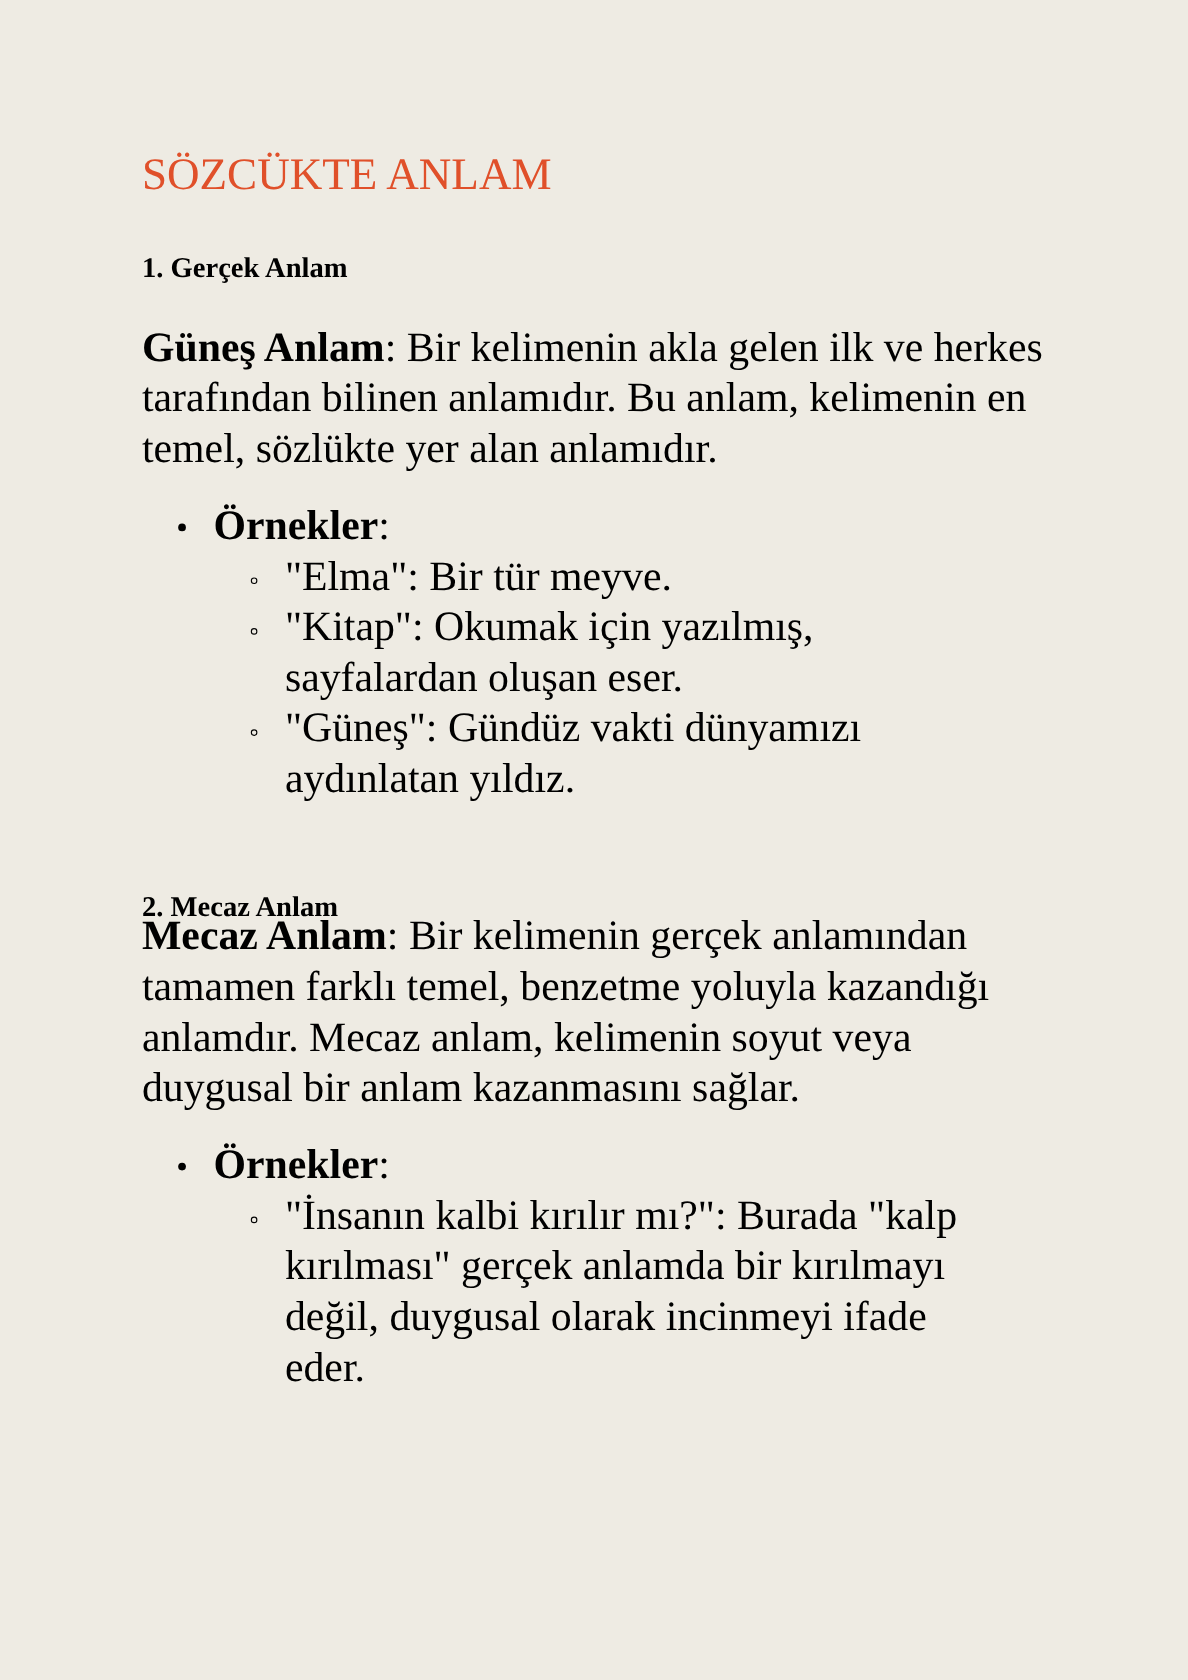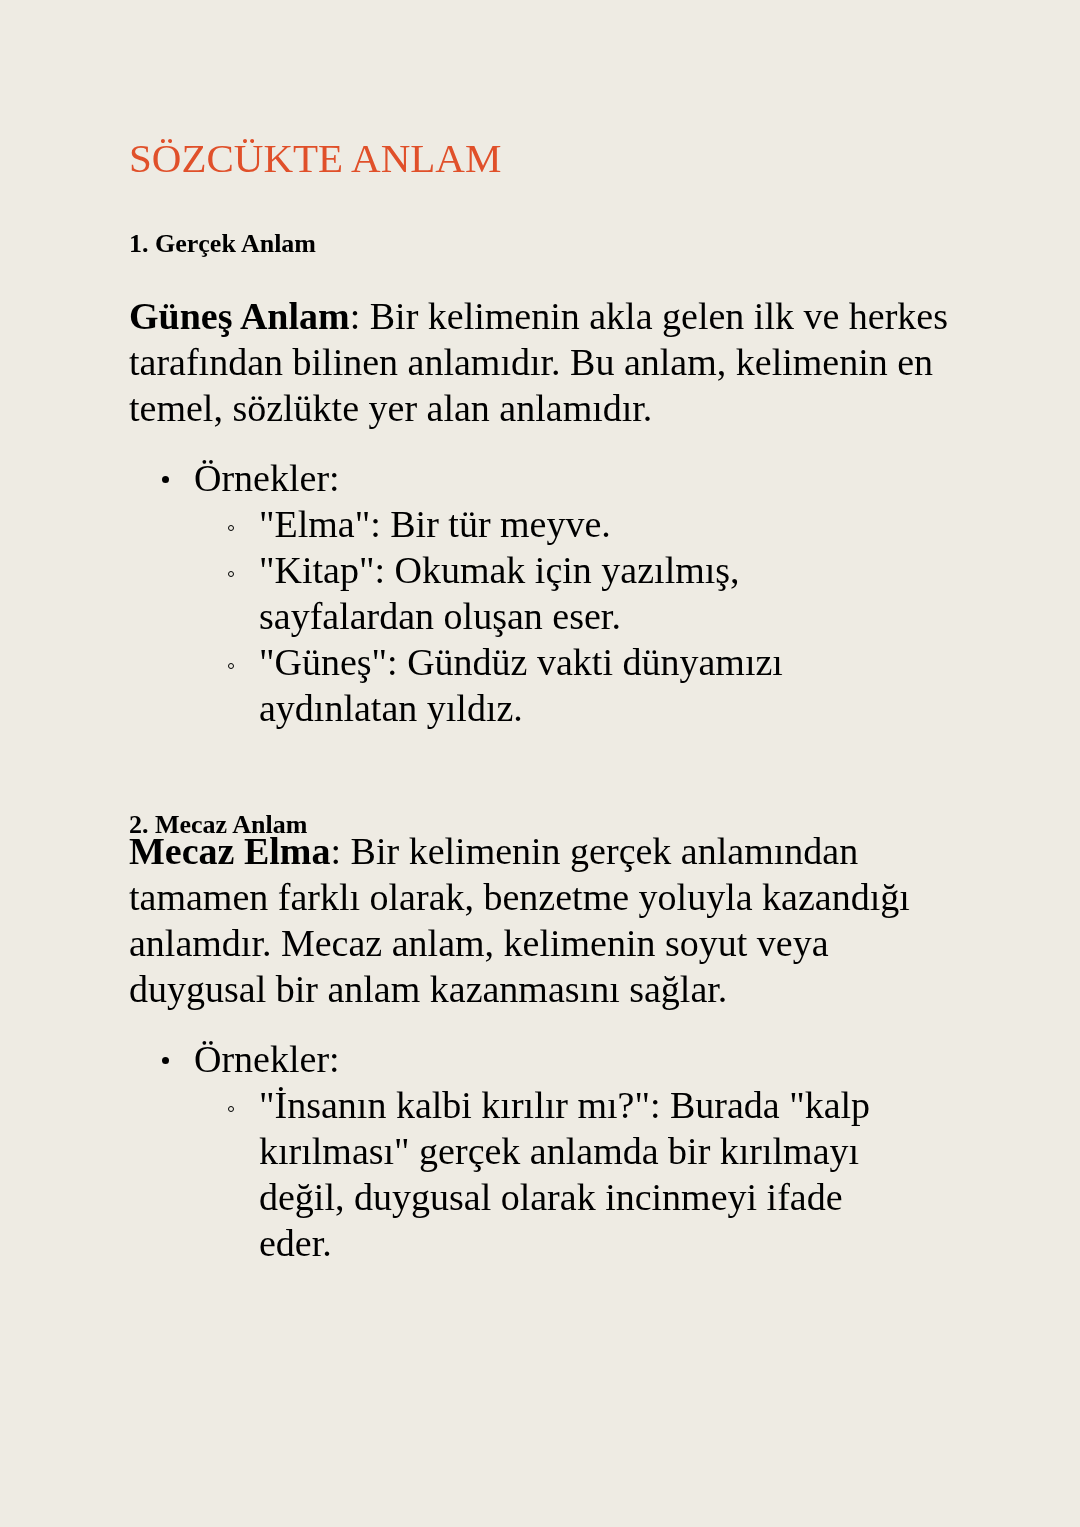--- a/index.html
+++ b/index.html
@@ -72,21 +72,21 @@
     .bullet-disc {
       position: absolute;
       left: 33px;
       top: 21px;
       width: 7px;
       height: 7px;
       border-radius: 50%;
       background: #000;
     }
     .list-label {
-      font-weight: normal;
+      font-weight: bold;
     }
     .sublist {
       list-style: none;
       margin: 0;
       padding: 0;
     }
     .sub-item {
       position: relative;
       padding-left: 65px;
       width: 590px;
@@ -129,21 +129,21 @@
         <li class="sub-item">
           <span class="bullet-circle"></span>
           <span>"Güneş": Gündüz vakti dünyamızı aydınlatan yıldız.</span>
         </li>
       </ul>
     </li>
   </ul>
 
   <h2 class="section-heading" style="top:756px;margin-top:46px;">2. Mecaz Anlam</h2>
 
-  <p class="para" style="top:828px;"><span class="term">Mecaz Elma</span><span>:</span><span> Bir kelimenin gerçek anlamından tamamen farklı olarak, benzetme yoluyla kazandığı anlamdır. Mecaz anlam, kelimenin soyut veya duygusal bir anlam kazanmasını sağlar.</span></p>
+  <p class="para" style="top:828px;"><span class="term">Mecaz Anlam</span><span>:</span><span> Bir kelimenin gerçek anlamından tamamen farklı temel, benzetme yoluyla kazandığı anlamdır. Mecaz anlam, kelimenin soyut veya duygusal bir anlam kazanmasını sağlar.</span></p>
 
   <ul class="list" style="top:1036px;">
     <li class="list-item">
       <span class="bullet-disc"></span>
       <span class="list-label">Örnekler</span><span>:</span>
       <ul class="sublist">
         <li class="sub-item" style="width:660px;">
           <span class="bullet-circle"></span>
           <span>"İnsanın kalbi kırılır mı?": Burada "kalp kırılması" gerçek anlamda bir kırılmayı değil, duygusal olarak incinmeyi ifade eder.</span>
         </li>

